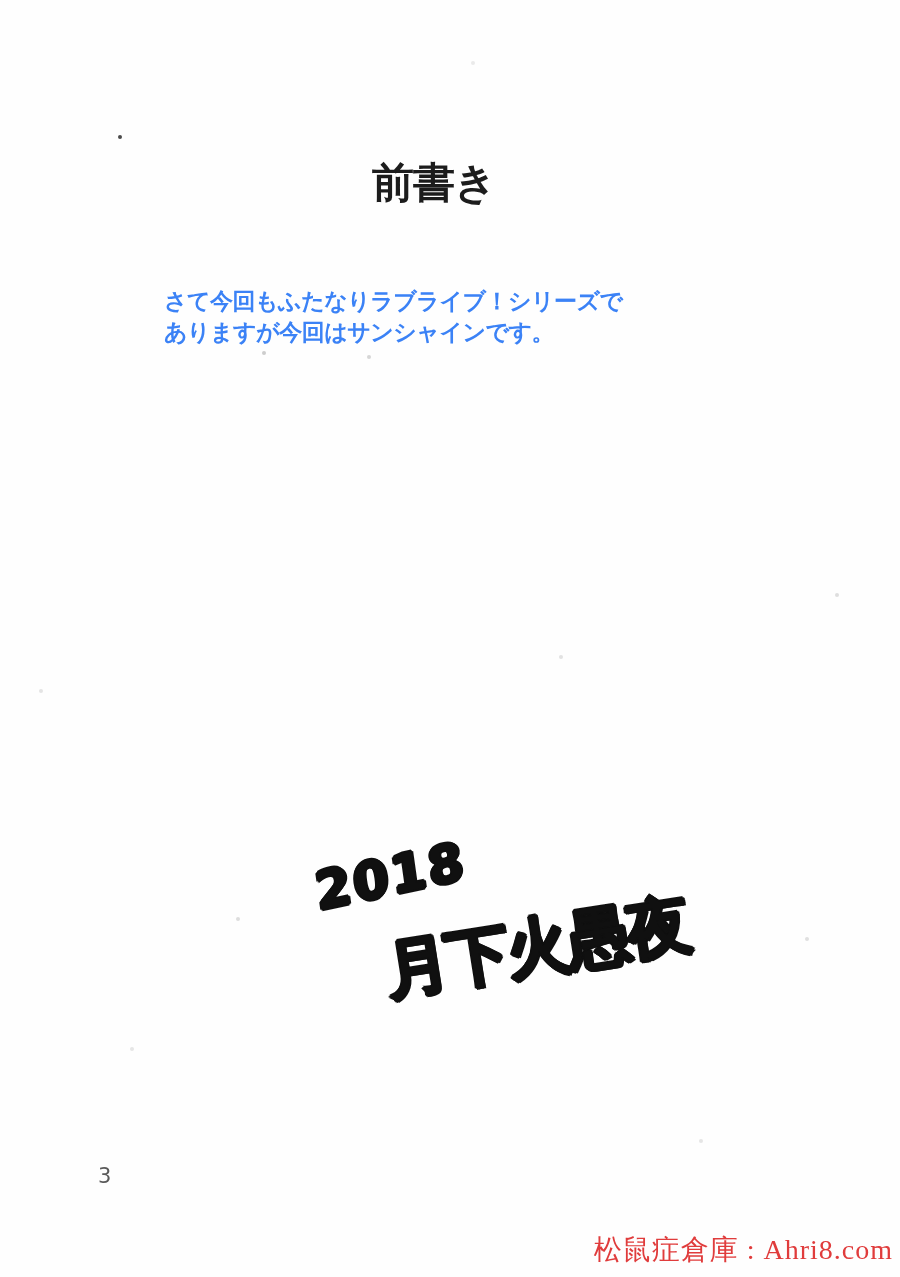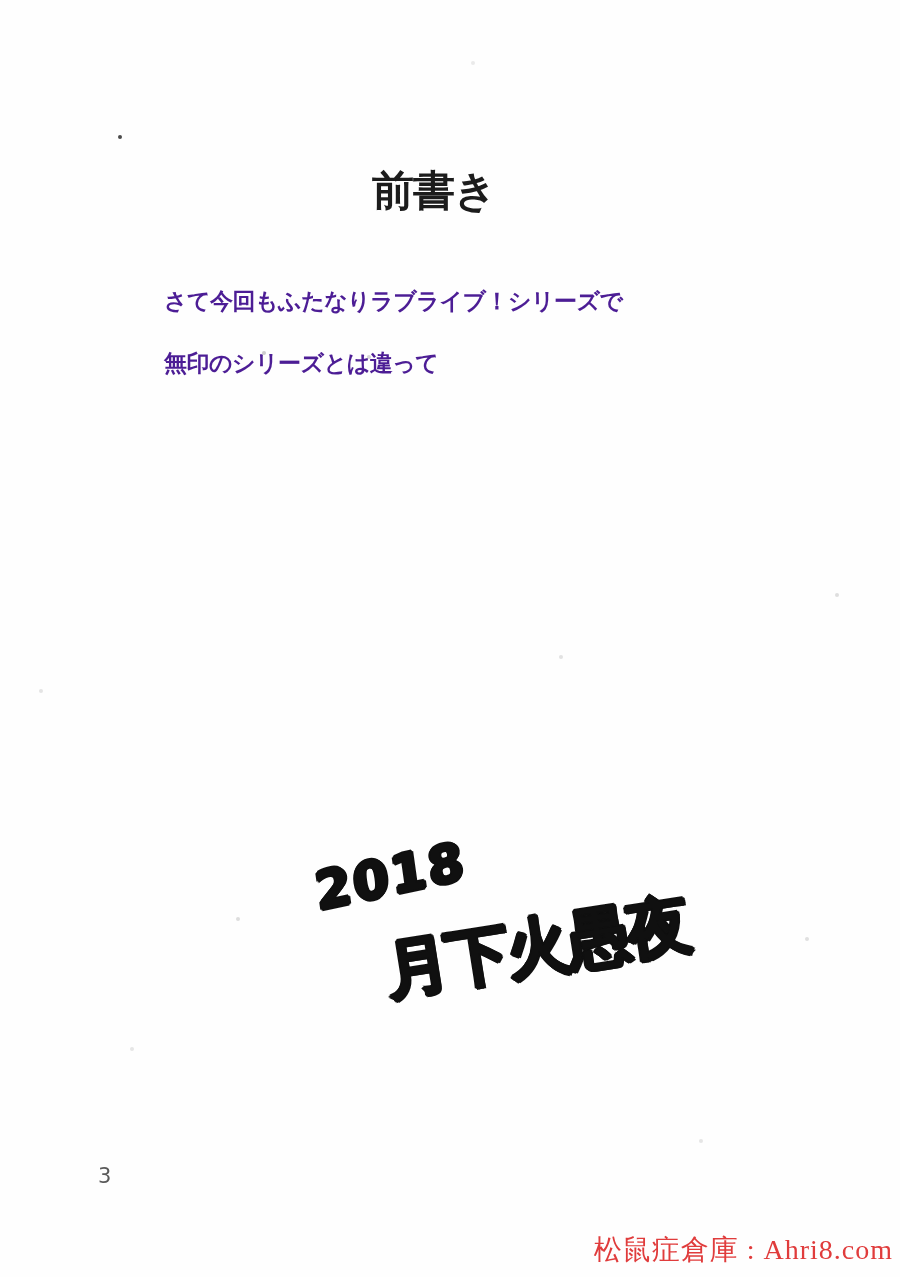--- a/index.html
+++ b/index.html
@@ -13,36 +13,36 @@
     height: 1277px;
     background: #fefefe;
     overflow: hidden;
     font-family: "DejaVu Sans", "Liberation Sans", sans-serif;
   }
 
   
   .title {
     position: absolute;
     left: 372px;
-    top: 168px;
+    top: 160px;
     margin: 0;
     font-size: 42px;
     line-height: 1.1;
     font-weight: bold;
     letter-spacing: -1px;
     color: #1c1c1c;
   }
 
   
   .body-text {
     position: absolute;
     left: 164px;
     top: 286px;
     width: 580px;
-    color: #4c1d95;
+    color: #3b82f6;
     font-size: 23px;
     font-weight: bold;
     letter-spacing: -0.5px;
   }
   .body-line {
     min-height: 31px;
     line-height: 31px;
     white-space: nowrap;
   }
 
@@ -130,22 +130,22 @@
 </style>
 </head>
 <body>
 
 <div class="page">
 
   <h1 class="title">前書き</h1>
 
   <div class="body-text">
     <div class="body-line">さて今回もふたなりラブライブ！シリーズで</div>
+    <div class="body-line">ありますが今回はサンシャインです。</div>
     <div class="body-line"></div>
-    <div class="body-line">無印のシリーズとは違って</div>
   </div>
 
   <div class="sig-year">2018</div>
 
   <div class="sig-name">月下火愚夜</div>
 
   <div class="page-number">3</div>
 
   <div class="watermark">松鼠症倉庫 : Ahri8.com</div>
 

